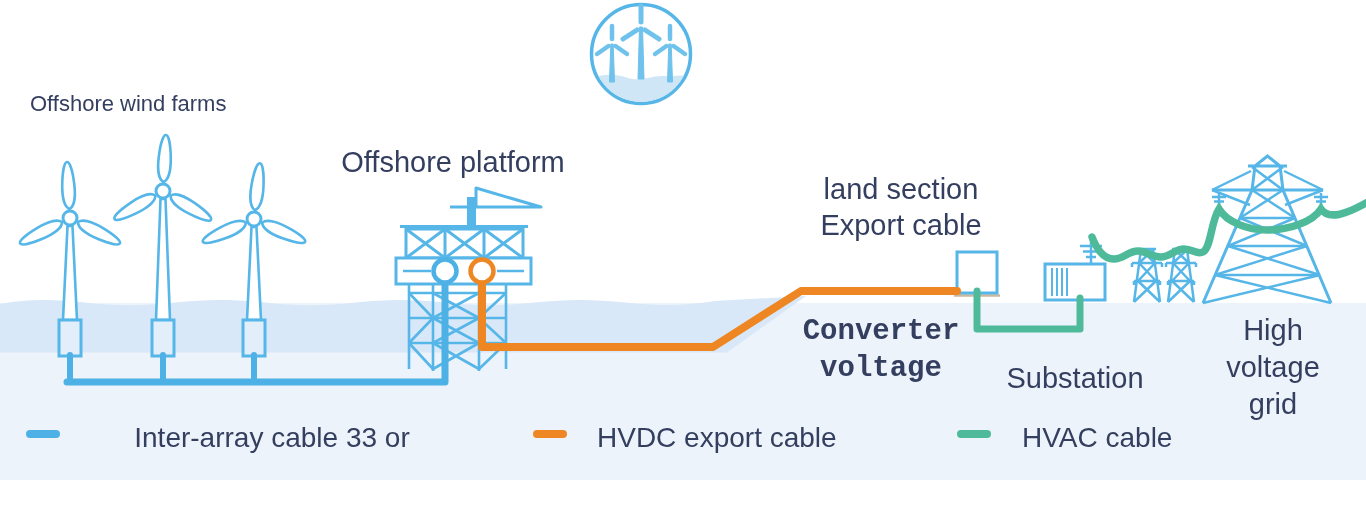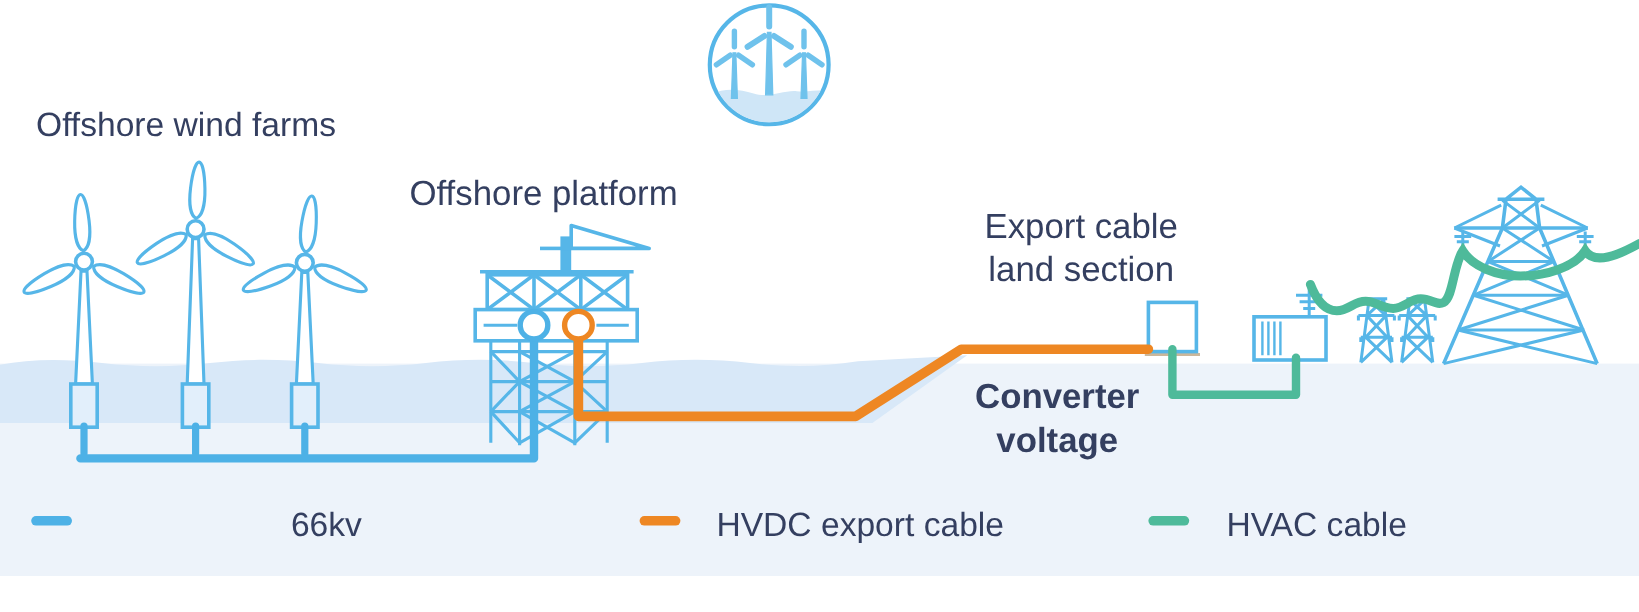--- a/index.html
+++ b/index.html
@@ -1,23 +1,23 @@
 <!DOCTYPE html>
 <html><head>
 <meta charset="utf-8">
 <style>
   html,body{margin:0;padding:0;background:#fff;}
   .stage{position:relative;width:1366px;height:510px;background:#ffffff;overflow:hidden;
          font-family:"Liberation Sans",sans-serif;}
   .stage svg{position:absolute;left:0;top:0;}
   .lbl{position:absolute;color:#343f60;font-size:29px;line-height:36px;font-weight:400;
        white-space:nowrap;letter-spacing:0px;}
-  .hdr{font-size:28px;}
+  .hdr{font-size:22px;}
   .ctr{transform:translateX(-50%);text-align:center;}
-  .bold{font-weight:600;}
+  .bold{font-weight:600;font-family:Liberation Mono, monospace;}
   .legend-label{font-size:28px;line-height:36px;}
   .swatch{position:absolute;width:34px;height:8px;border-radius:4px;}
 </style>
 </head>
 <body>
 
 <div class="stage">
 
 <svg width="1366" height="510" viewBox="0 0 1366 510">
   <defs>
@@ -175,34 +175,40 @@
     </g>
   </g>
 </svg>
 
   <div class="lbl hdr" style="left:30px;top:86px">Offshore wind farms</div>
 
   <div class="lbl" style="left:453px;top:144px"><span class="ctr" style="display:inline-block">Offshore platform</span></div>
 
 
   <div class="lbl ctr" style="left:901px;top:171px">
+    <div>land section</div>
     <div>Export cable</div>
-    <div>land section</div>
   </div>
 
   <div class="lbl ctr bold" style="left:881px;top:313px;line-height:37px">
     <div>Converter</div>
     <div>voltage</div>
   </div>
 
-
+  <div class="lbl ctr" style="left:1075px;top:360px">Substation</div>
+
+  <div class="lbl ctr" style="left:1273px;top:312px;line-height:37px">
+    <div>High</div>
+    <div>voltage</div>
+    <div>grid</div>
+  </div>
 
   <div class="swatch" style="left: 26px; top: 430px; background: rgb(77, 177, 230);"></div>
   <div class="lbl legend-label ctr" style="left:272px;top:420px">
-    <div>66kv</div>
+    <div>Inter-array cable 33 or</div>
   </div>
 
   <div class="swatch" style="left: 533px; top: 430px; background: rgb(238, 135, 35);"></div>
   <div class="lbl legend-label" style="left:597px;top:420px">HVDC export cable</div>
 
   <div class="swatch" style="left: 957px; top: 430px; background: rgb(78, 186, 154);"></div>
   <div class="lbl legend-label" style="left:1022px;top:420px">HVAC cable</div>
 
 </div>
 

